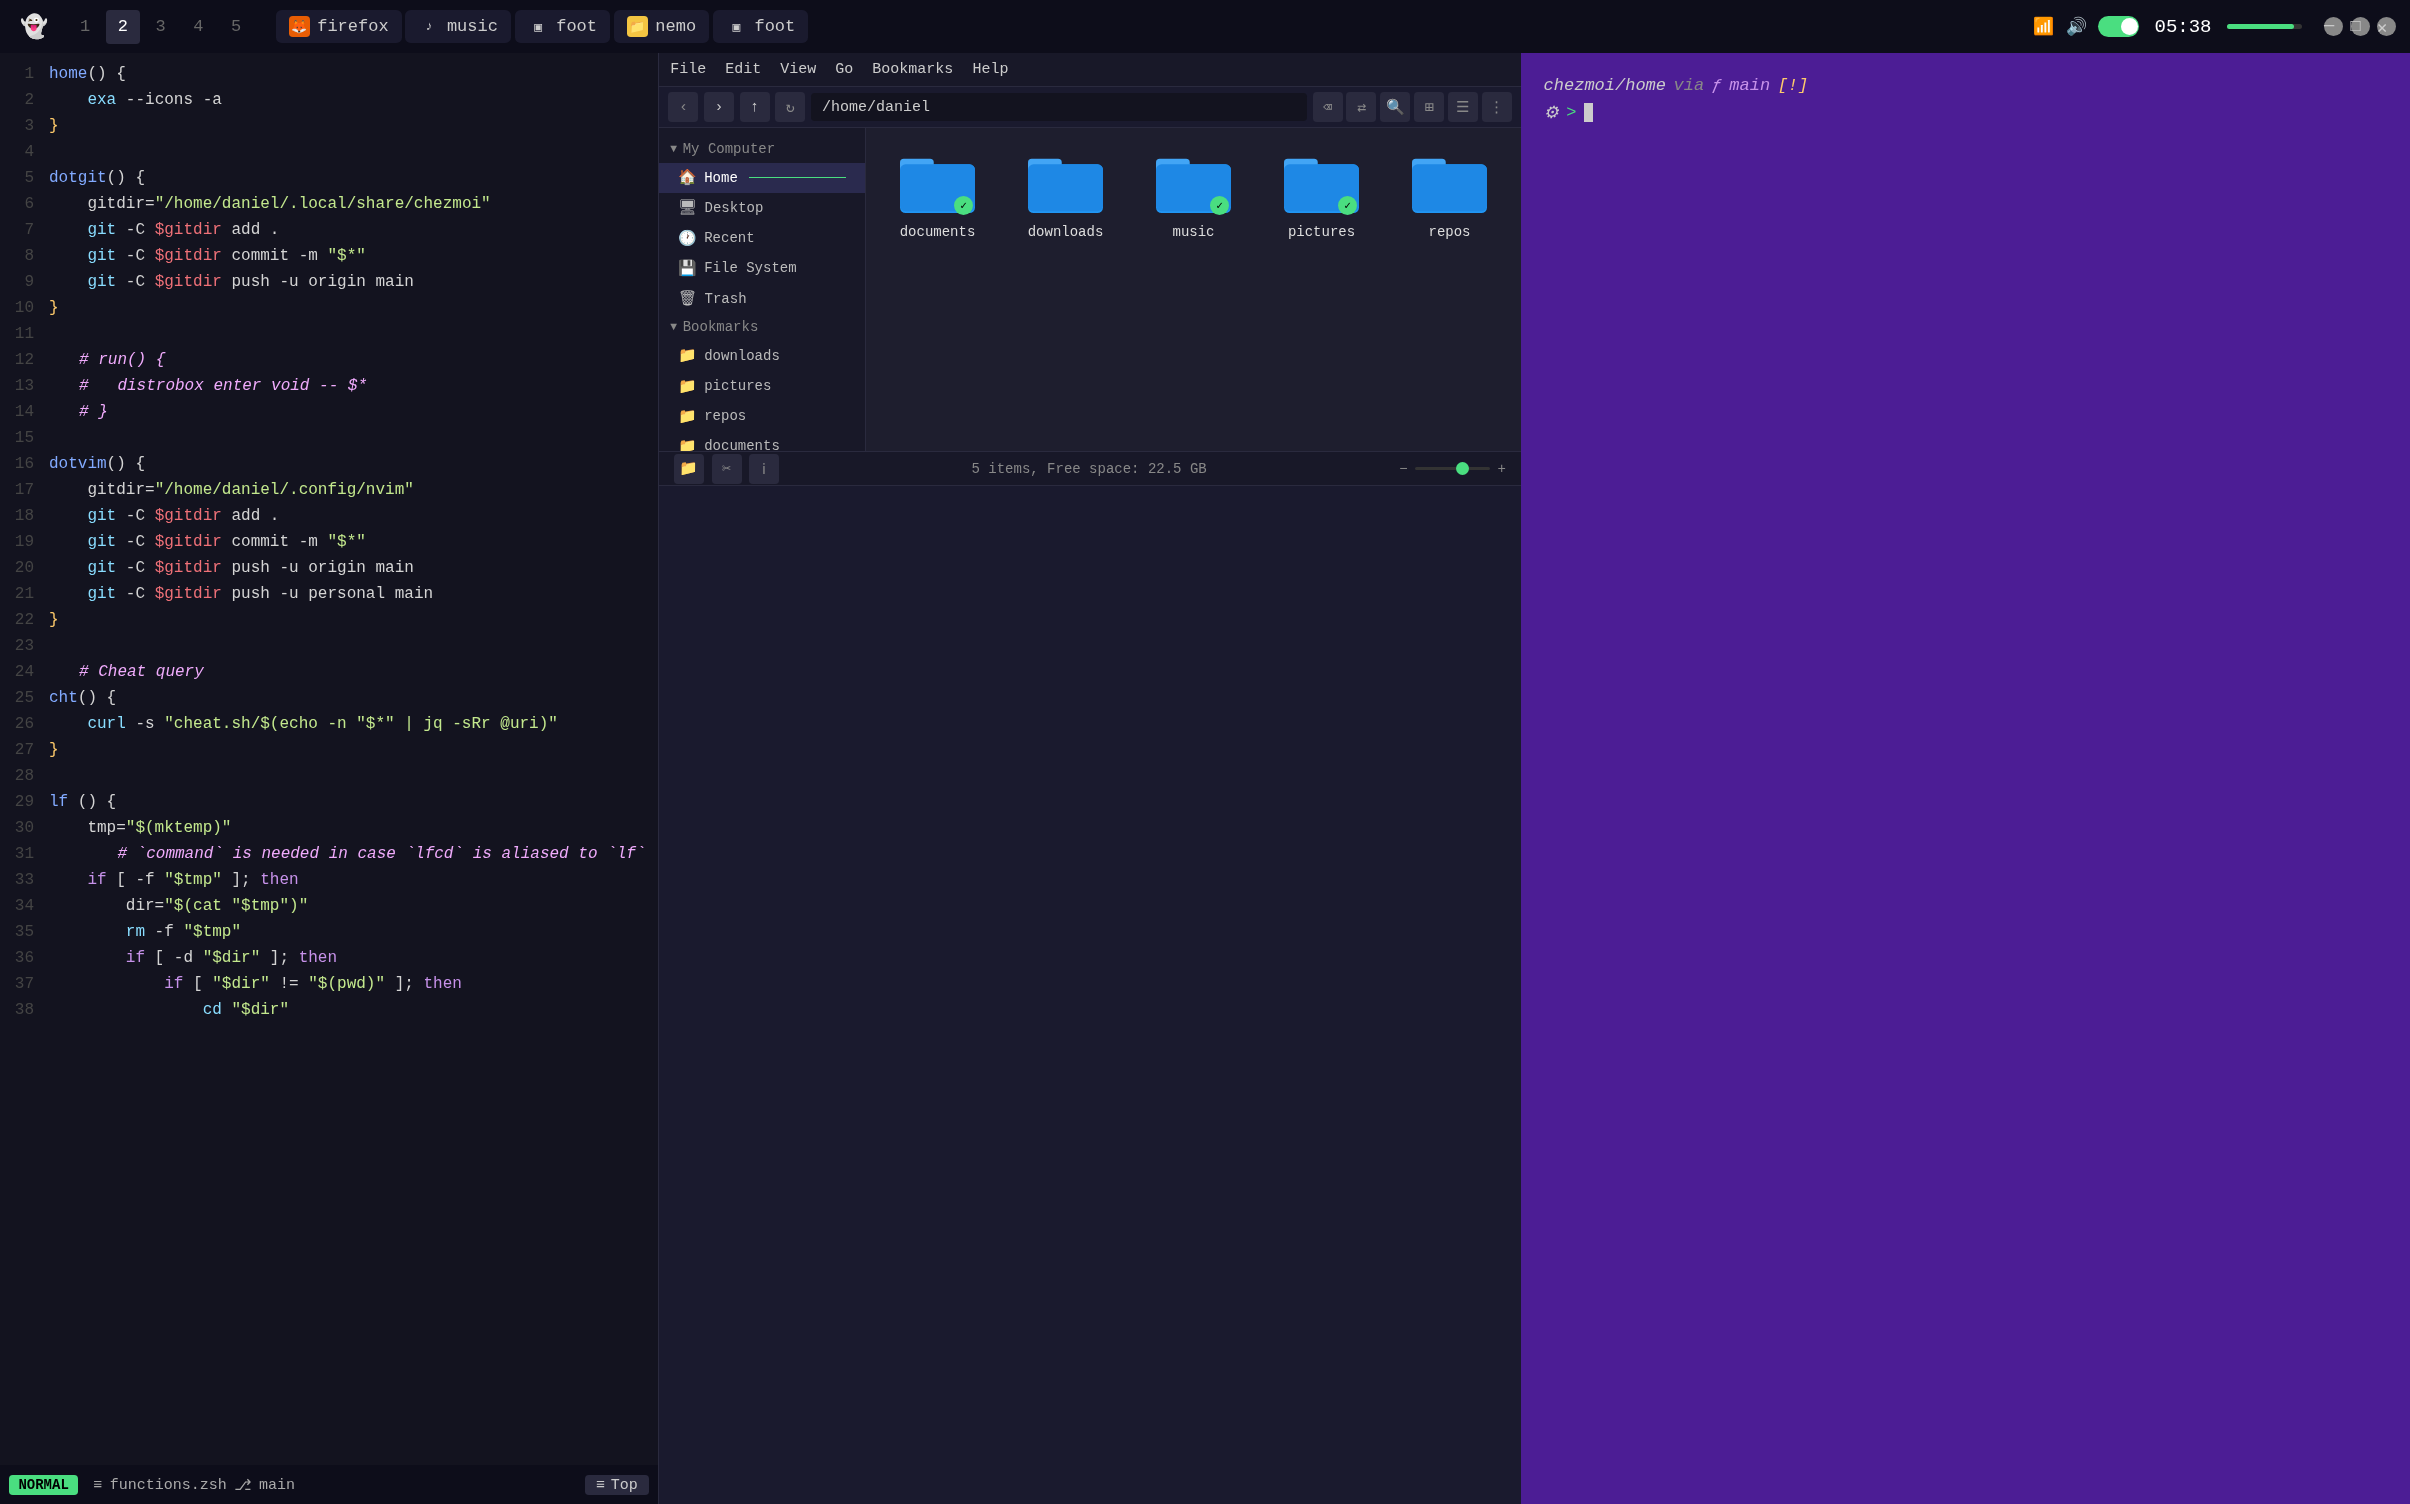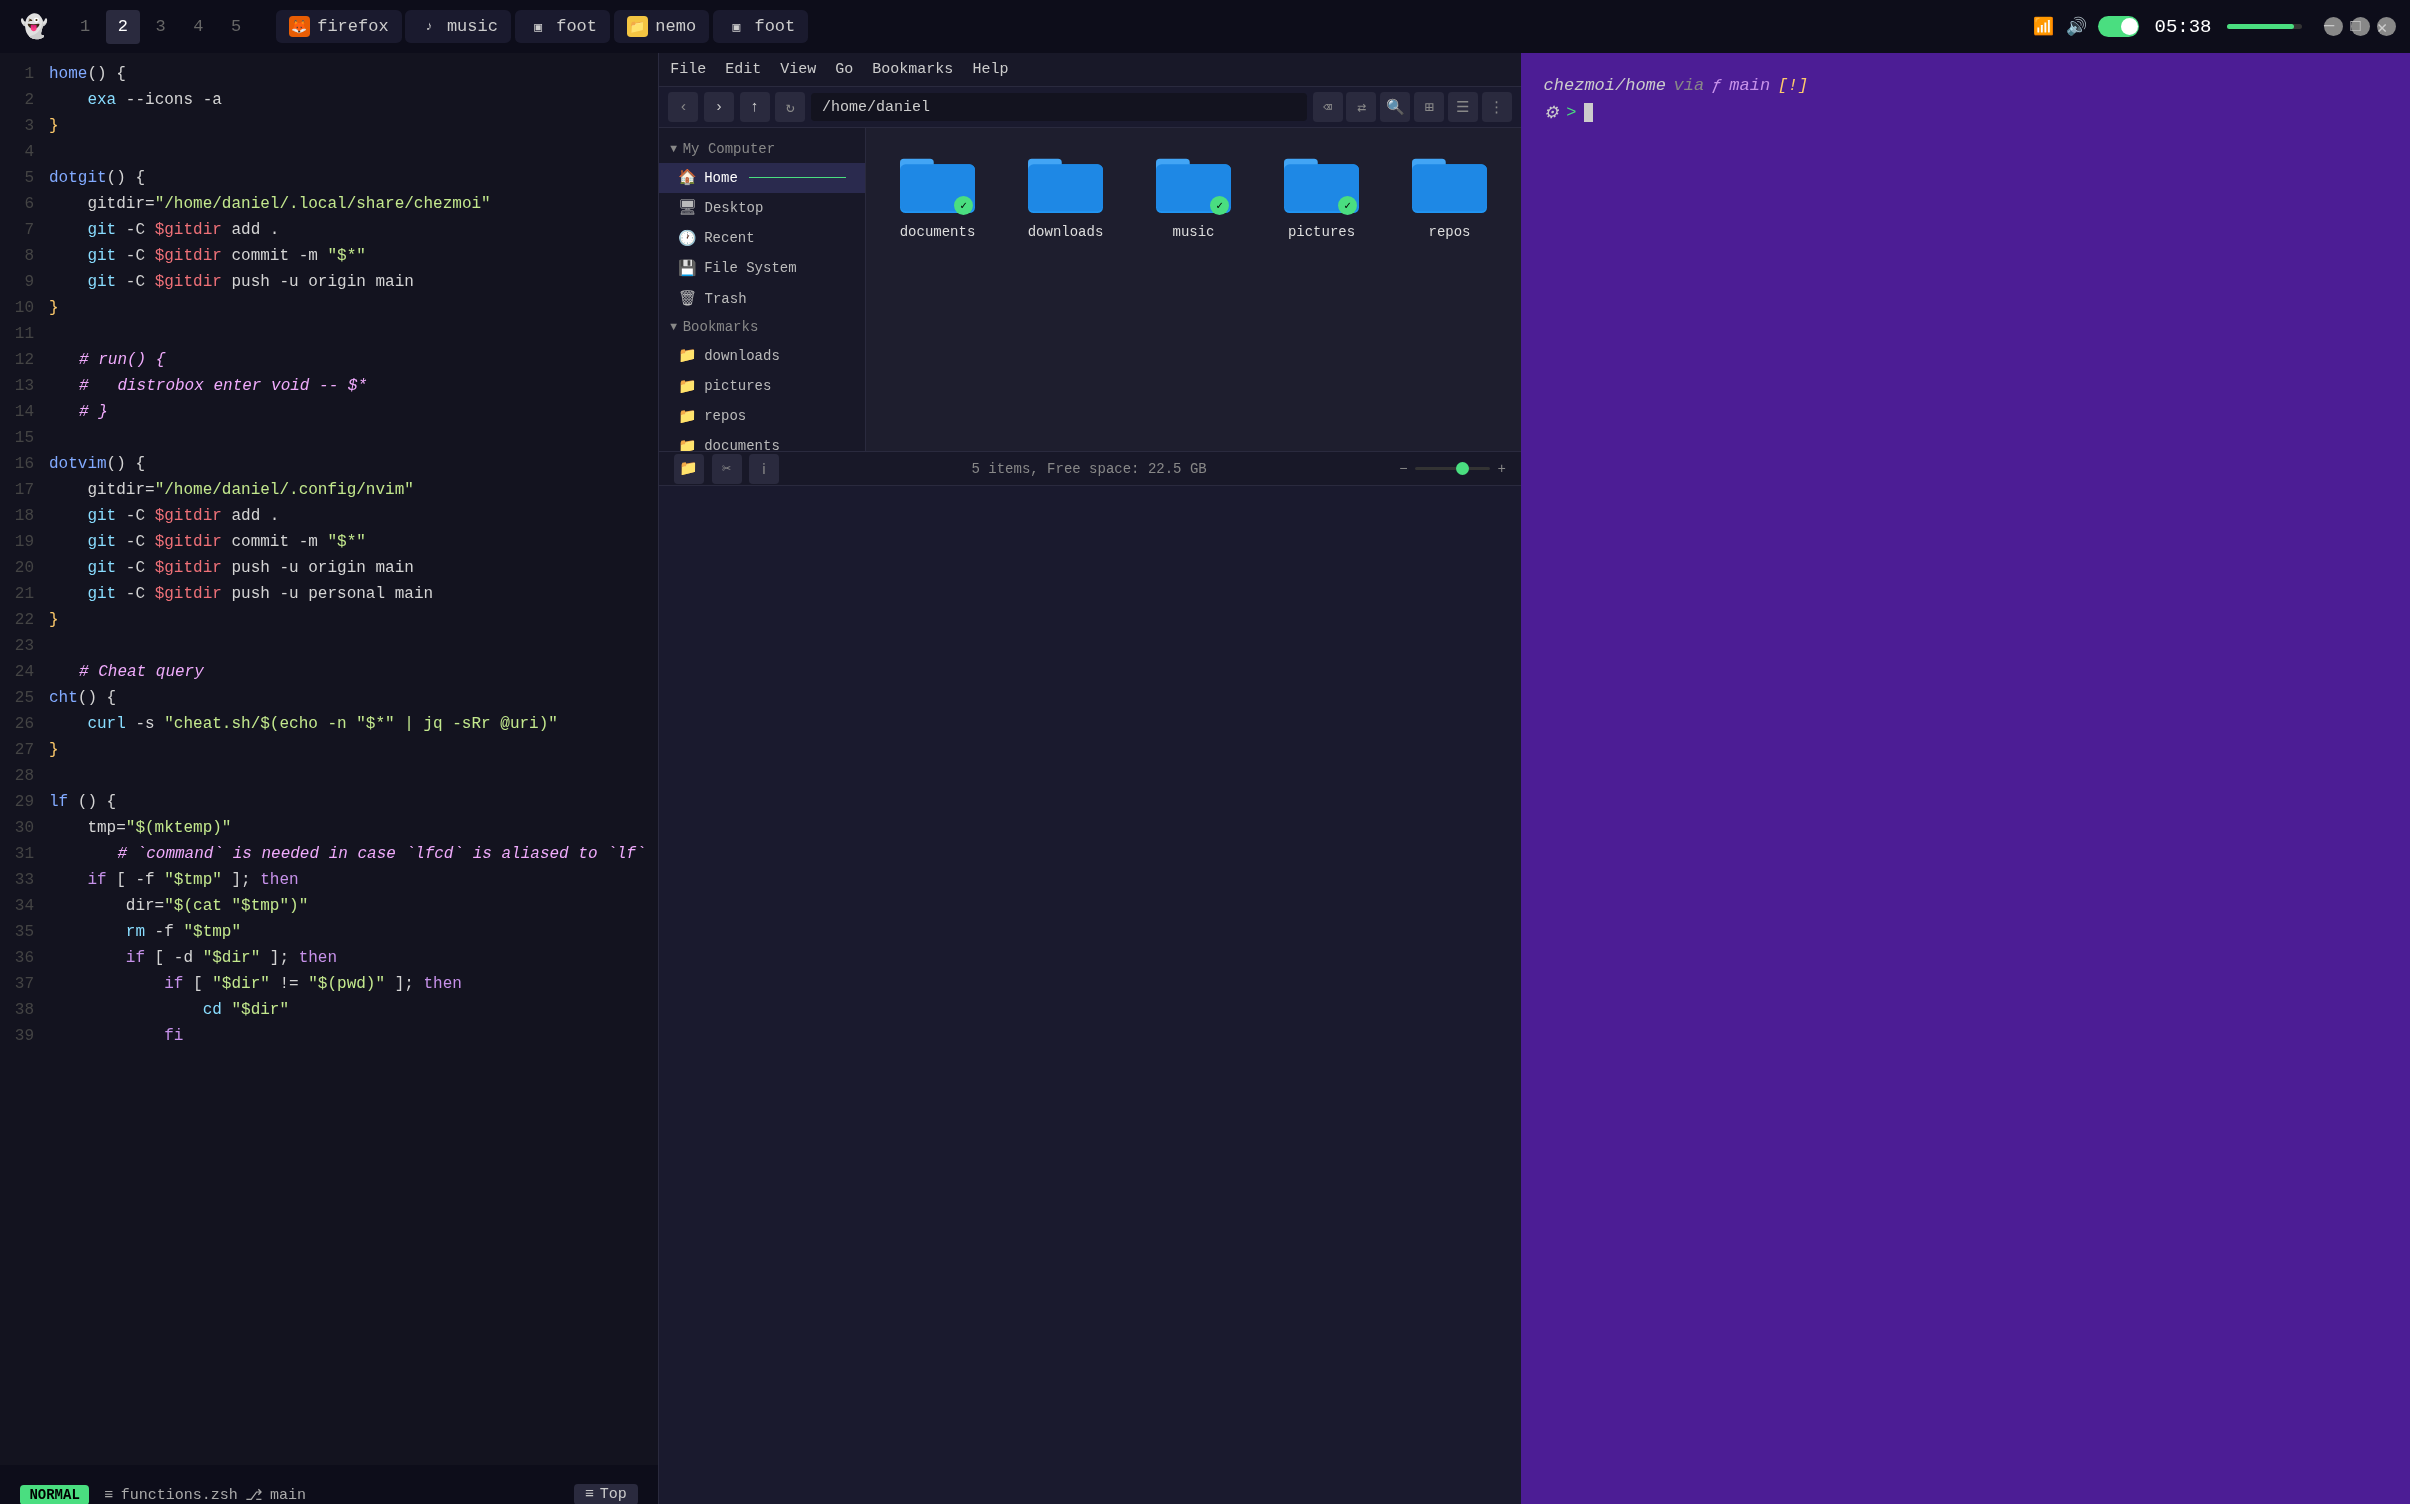--- a/index.html
+++ b/index.html
@@ -184,22 +184,22 @@
     .cmd { color: #89ddff; }
     .comment { color: #f0abfc; font-style: italic; margin-left: 30px; }
     .bracket { color: #ffcb6b; }
     .plain { color: #d4d4d4; }
 
     
     .editor-statusbar {
       height: 40px;
       background: #0d0d1a;
       display: flex;
-      align-items: flex-end;
-      padding: 0 20px;
+      align-items: center;
+      padding: 0 9px;
       gap: 15px;
       color: #aaa;
       font-size: 15px;
     }
     .mode-badge {
       background: #4ade80;
       color: #000;
       padding: 1.9px 9.4px;
       border-radius: 3.8px;
       font-weight: bold;
@@ -659,24 +659,20 @@
         <span class="line-num">36</span>
         <span class="line-content"><span class="plain">        </span><span class="kw">if</span><span class="plain"> [ -d </span><span class="str">"$dir"</span><span class="plain"> ]; </span><span class="kw">then</span></span>
       </div>
       <div class="code-line">
         <span class="line-num">37</span>
         <span class="line-content"><span class="plain">            </span><span class="kw">if</span><span class="plain"> [ </span><span class="str">"$dir"</span><span class="plain"> != </span><span class="str">"$(pwd)"</span><span class="plain"> ]; </span><span class="kw">then</span></span>
       </div>
       <div class="code-line">
         <span class="line-num">38</span>
         <span class="line-content"><span class="plain">                </span><span class="cmd">cd</span><span class="plain"> </span><span class="str">"$dir"</span></span>
-      </div>
-      <div class="code-line">
-        <span class="line-num">39</span>
-        <span class="line-content"><span class="plain">            </span><span class="kw">fi</span></span>
       </div>
 
     </div>
 
     <div class="editor-statusbar">
       <span class="mode-badge">NORMAL</span>
       <div class="statusbar-mid">
         <span>≡</span>
         <span>functions.zsh</span>
         <span>⎇</span>

